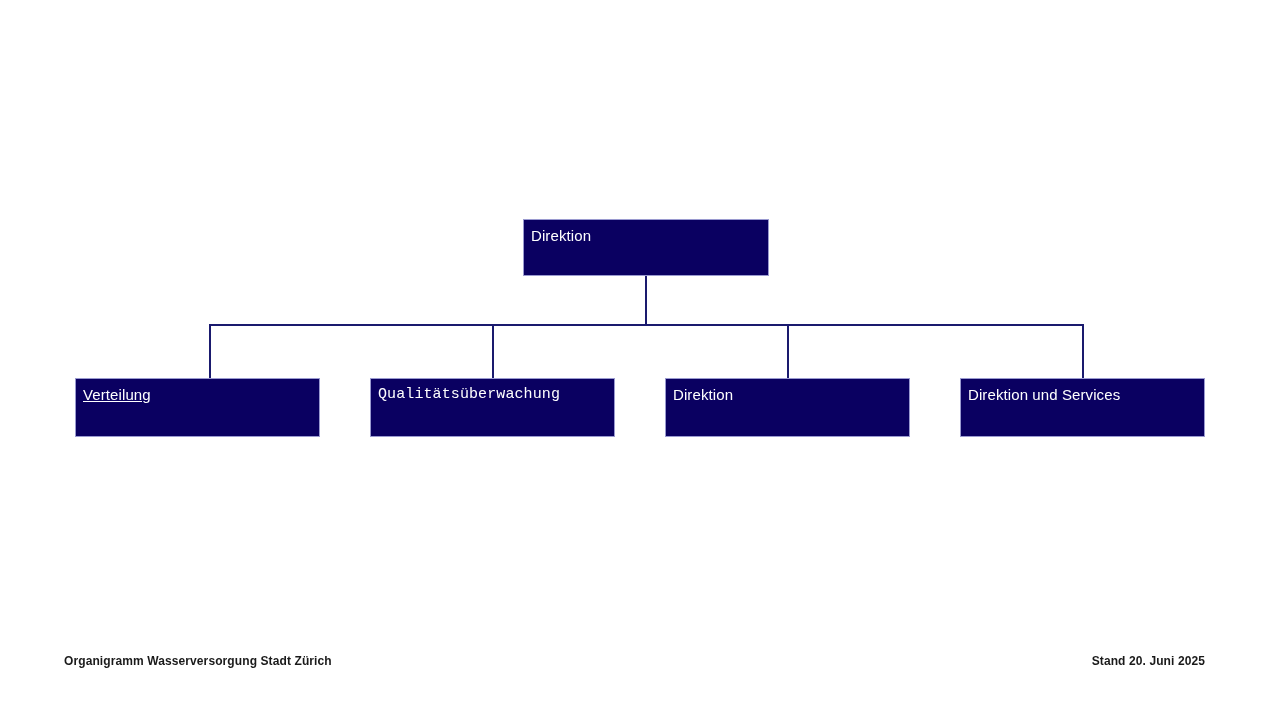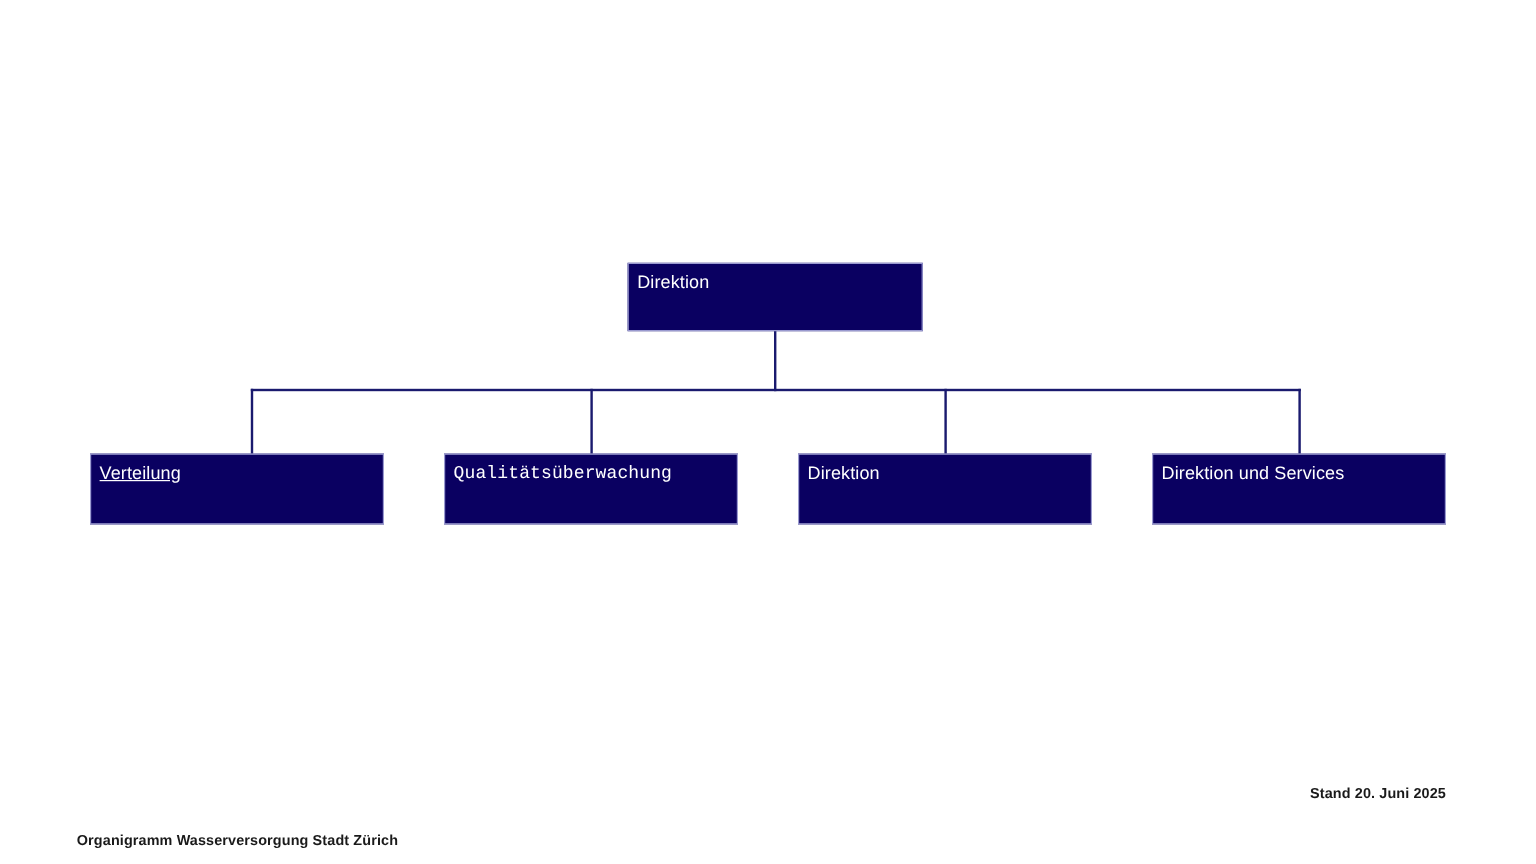--- a/index.html
+++ b/index.html
@@ -87,21 +87,21 @@
   .footer-text {
     position: absolute;
     top: 653px;
     font-size: 12px;
     line-height: 16px;
     font-weight: bold;
     color: #1a1a1a;
     letter-spacing: 0.1px;
     white-space: nowrap;
   }
-  #footer-caption { left: 64px; margin-top: 39px; }
+  #footer-caption { left: 64px; }
   #footer-date    { right: 75px; }
 </style>
 </head>
 <body>
 
 <div id="chart-root">
 
   <div class="node" id="node-direktion">Direktion</div>
 
   <div class="conn conn-v" id="conn-trunk"></div>

